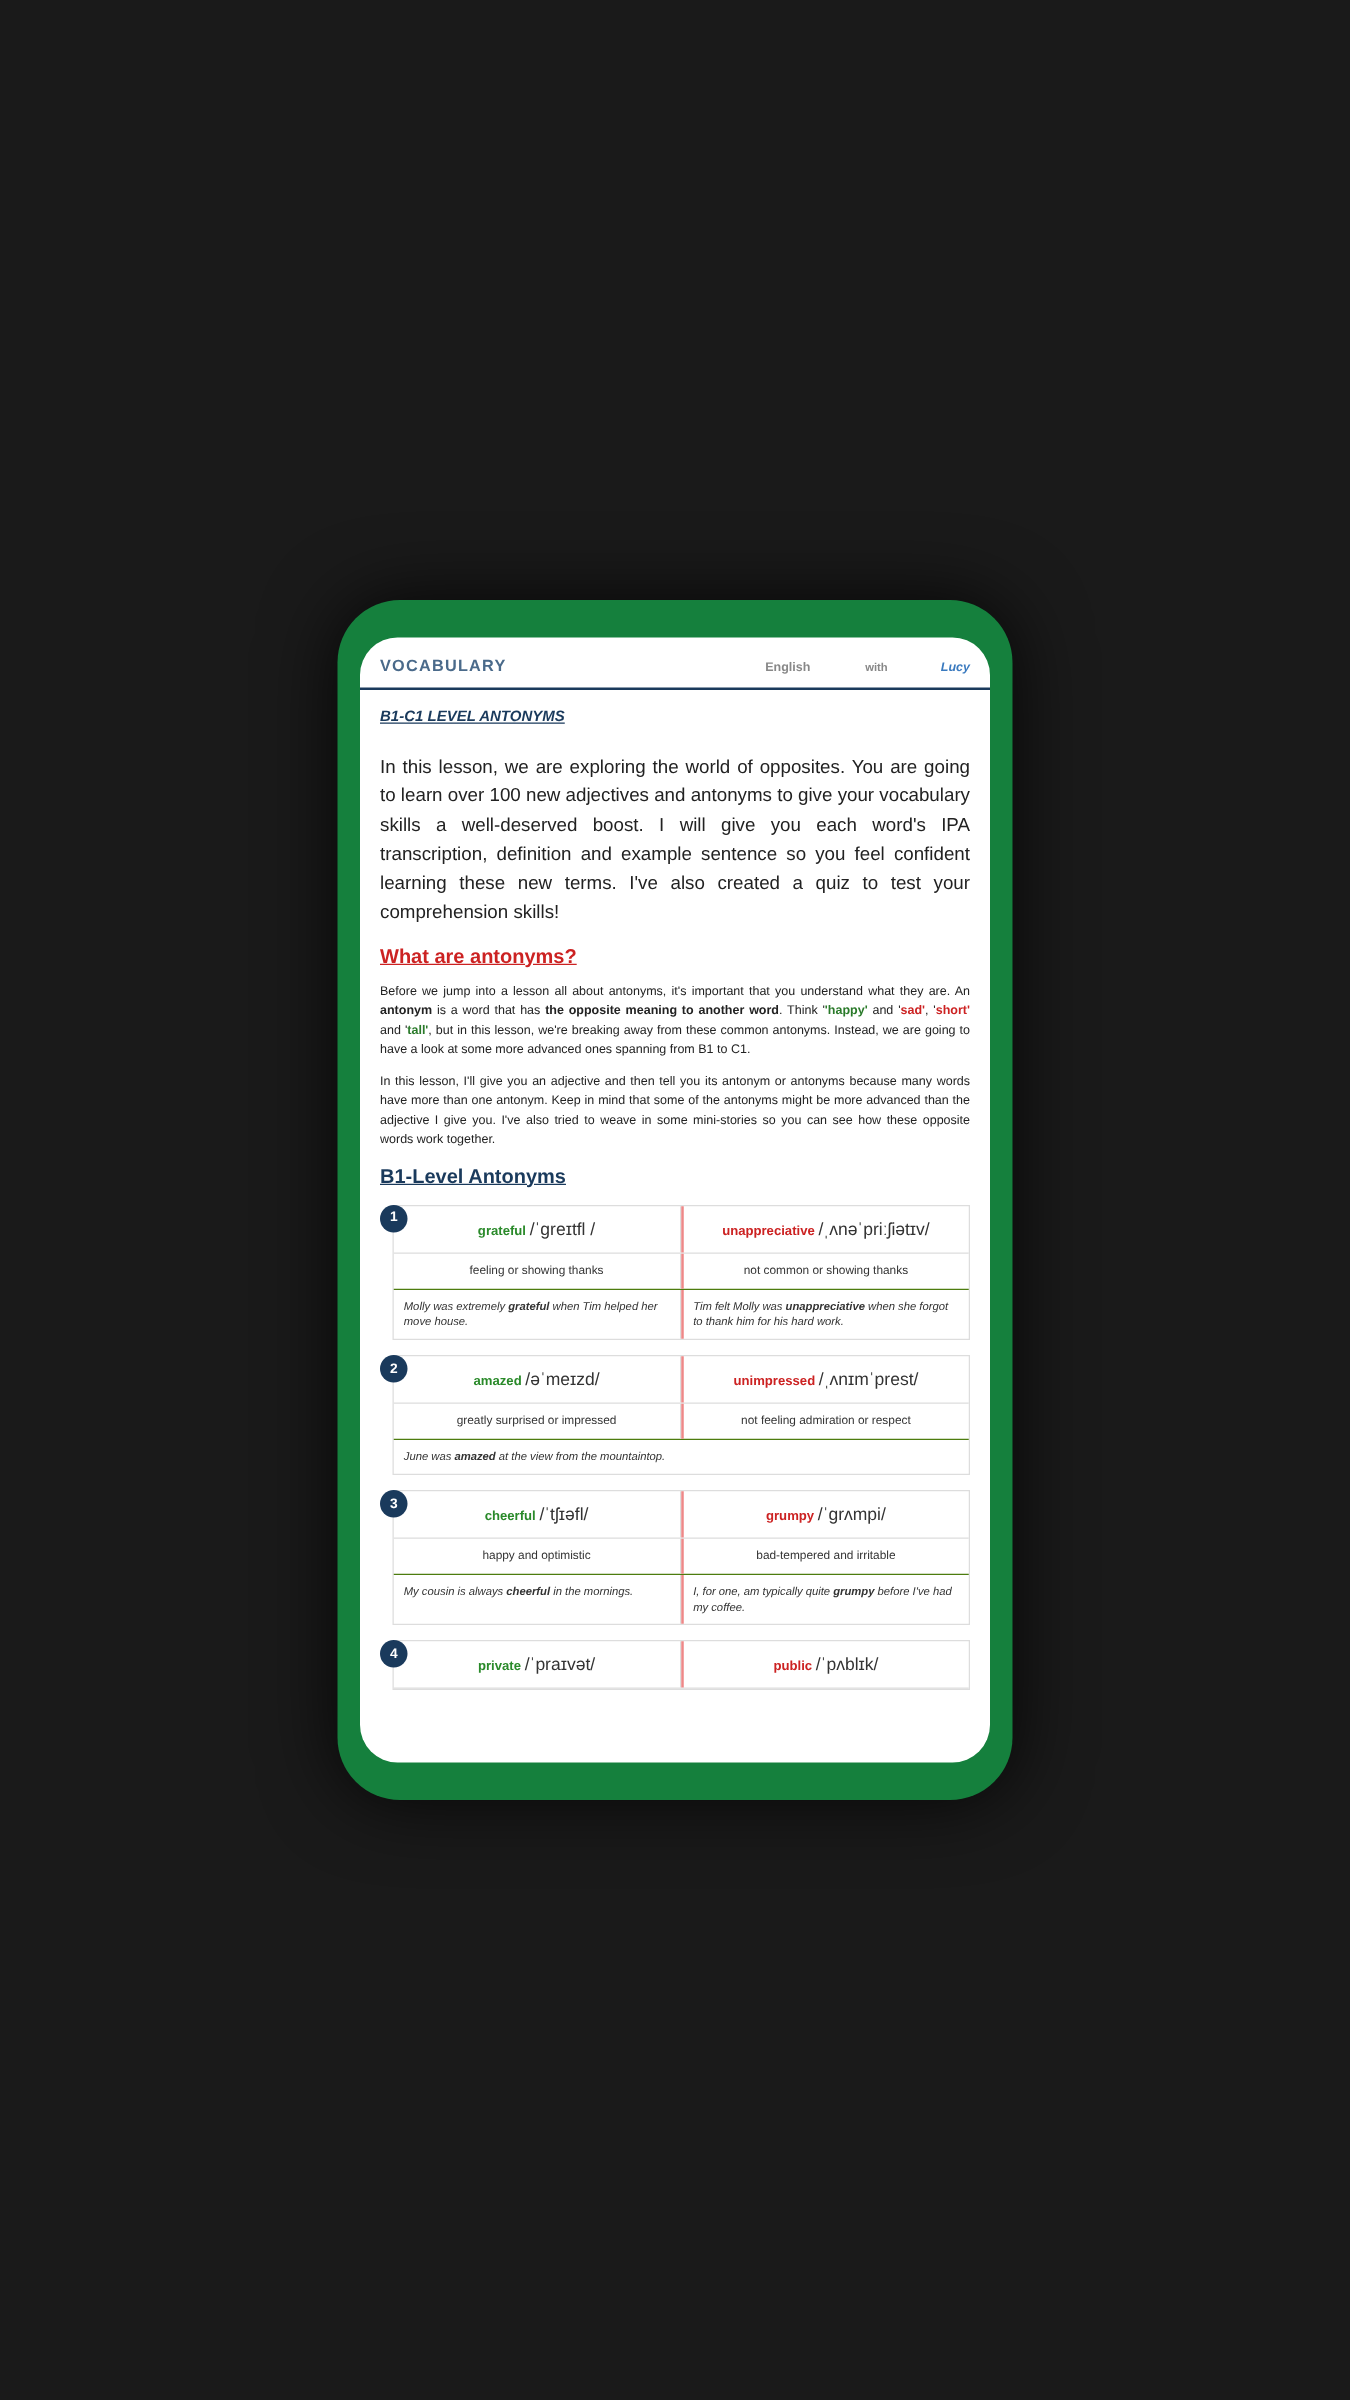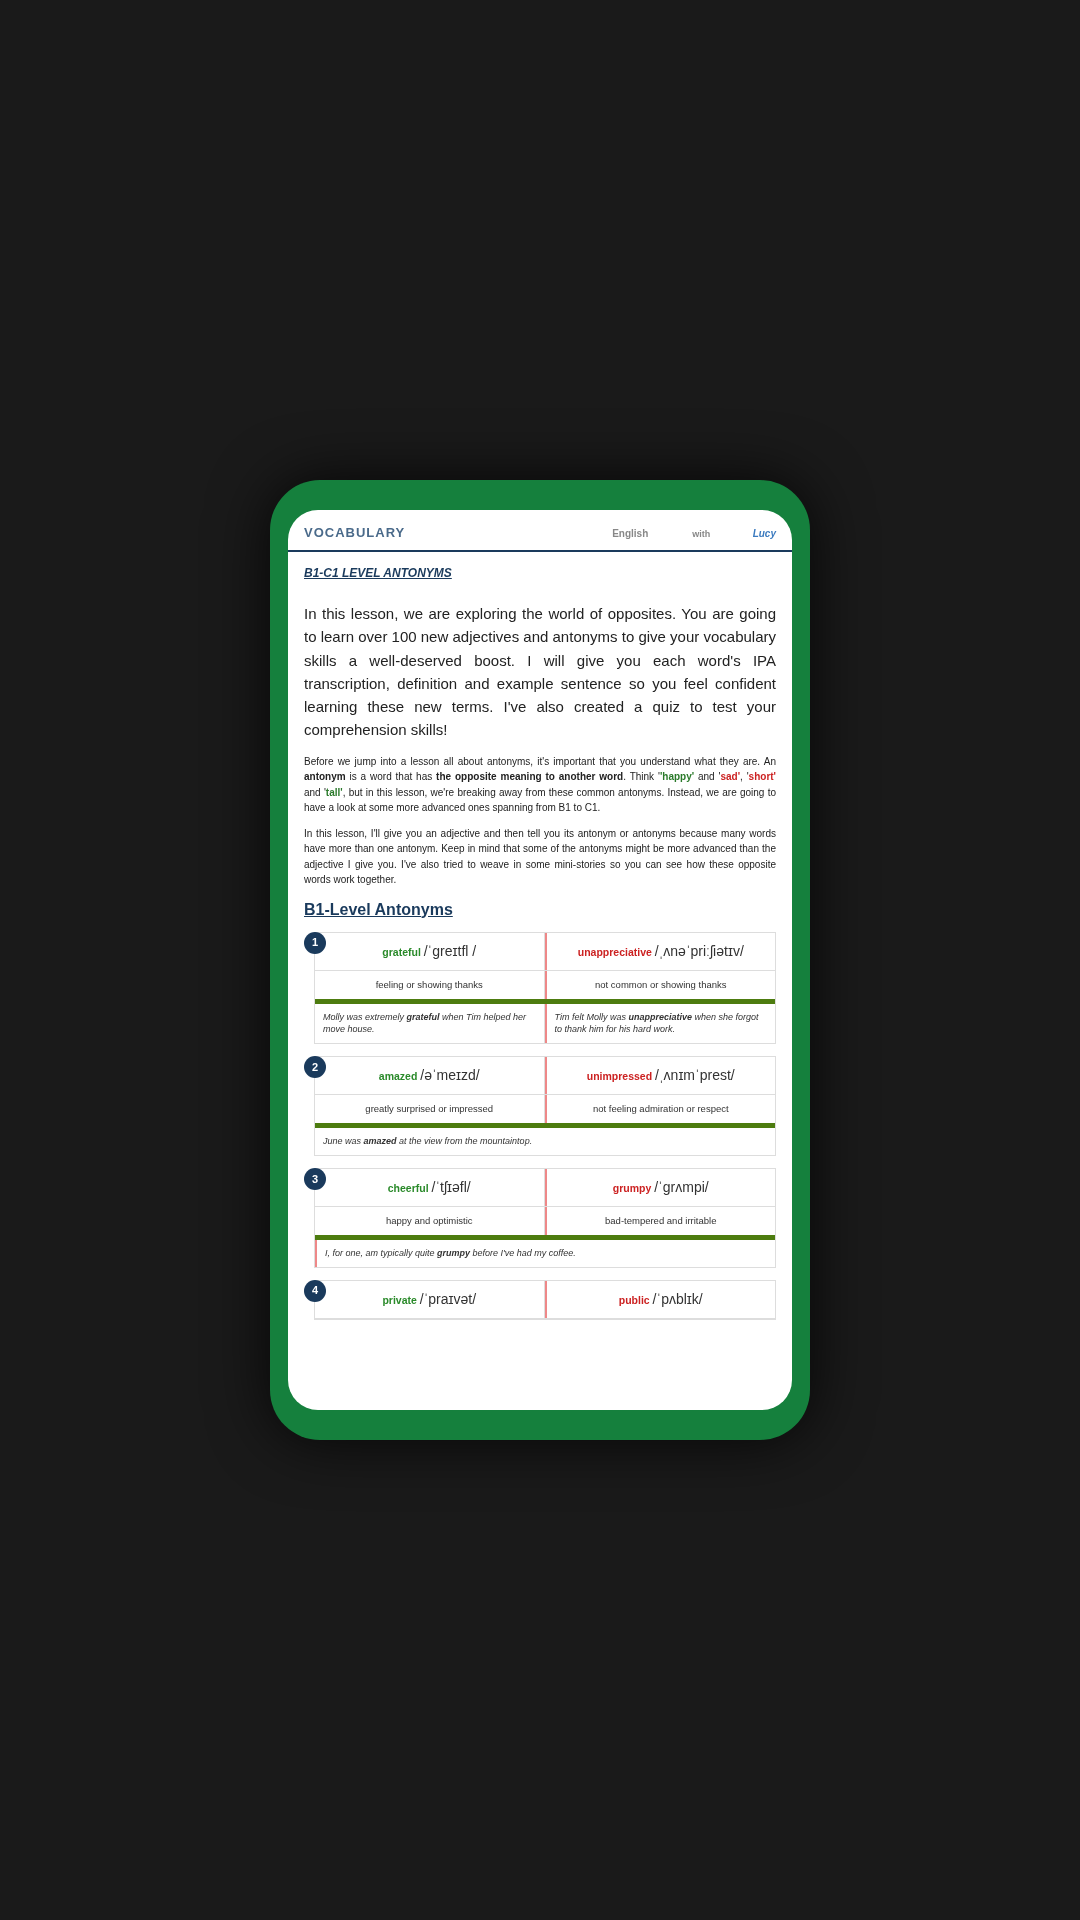--- a/index.html
+++ b/index.html
@@ -153,21 +153,21 @@
       font-weight: 600;
       font-size: 10.5px;
     }
     .antonym-cell.right-word {
       color: #cc2222;
       font-weight: 600;
       font-size: 10.5px;
     }
     .antonym-def-row {
       display: flex;
-      border-bottom: 5px solid #4d7c0f;
+      border-bottom: 1px solid #4d7c0f;
     }
     .antonym-def-cell {
       flex: 1;
       padding: 7px 8px;
       text-align: center;
       font-size: 9.5px;
       color: #333;
       border-right: 1px solid #ddd;
     }
     .antonym-def-cell:last-child { border-right: none; }
@@ -209,20 +209,21 @@
         <span>English</span>
         <span style="font-size:9px; color:#888; font-style:normal;"> with </span><span style="font-style:italic; color:#3a7abf;">Lucy</span>
       </span>
     </div>
 
     <div class="content">
 
       <div class="section-title">B1-C1 LEVEL ANTONYMS</div>
       <div class="intro-text">In this lesson, we are exploring the world of opposites. You are going to learn over 100 new adjectives and antonyms to give your vocabulary skills a well-deserved boost. I will give you each word's IPA transcription, definition and example sentence so you feel confident learning these new terms. I've also created a quiz to test your comprehension skills!</div>
 
+      <div class="what-antonyms-title">What are antonyms?</div>
       <div class="body-text">
         Before we jump into a lesson all about antonyms, it's important that you understand what they are. An <b>antonym</b> is a word that has <b>the opposite meaning to another word</b>. Think '<span class="word-happy">'happy'</span> and '<span class="word-sad">sad'</span>, '<span class="word-sad">short'</span> and '<span class="word-happy">tall'</span>, but in this lesson, we're breaking away from these common antonyms. Instead, we are going to have a look at some more advanced ones spanning from B1 to C1.
       </div>
       <div class="body-text">In this lesson, I'll give you an adjective and then tell you its antonym or antonyms because many words have more than one antonym. Keep in mind that some of the antonyms might be more advanced than the adjective I give you. I've also tried to weave in some mini-stories so you can see how these opposite words work together.</div>
 
       <div class="b1-level-title">B1-Level Antonyms</div>
 
       <div class="antonym-section">
         <div class="number-badge">1</div>
         <div class="antonym-table">
@@ -281,20 +282,23 @@
             </div>
             <div class="antonym-cell right-word right-col-header">
               <span>grumpy</span> <span class="ipa">/ˈɡrʌmpi/</span>
             </div>
           </div>
           <div class="antonym-def-row">
             <div class="antonym-def-cell left-col-header">happy and optimistic</div>
             <div class="antonym-def-cell right-col-header">bad-tempered and irritable</div>
           </div>
           <div class="antonym-example-row">
+            <div class="antonym-example-cell left-col-header">
+              My cousin is always <b>cheerful</b> in the mornings.
+            </div>
             <div class="antonym-example-cell right-col-header right-col-example">
               I, for one, am typically quite <b>grumpy</b> before I've had my coffee.
             </div>
           </div>
         </div>
       </div>
 
       <div class="antonym-section">
         <div class="number-badge">4</div>
         <div class="antonym-table">

